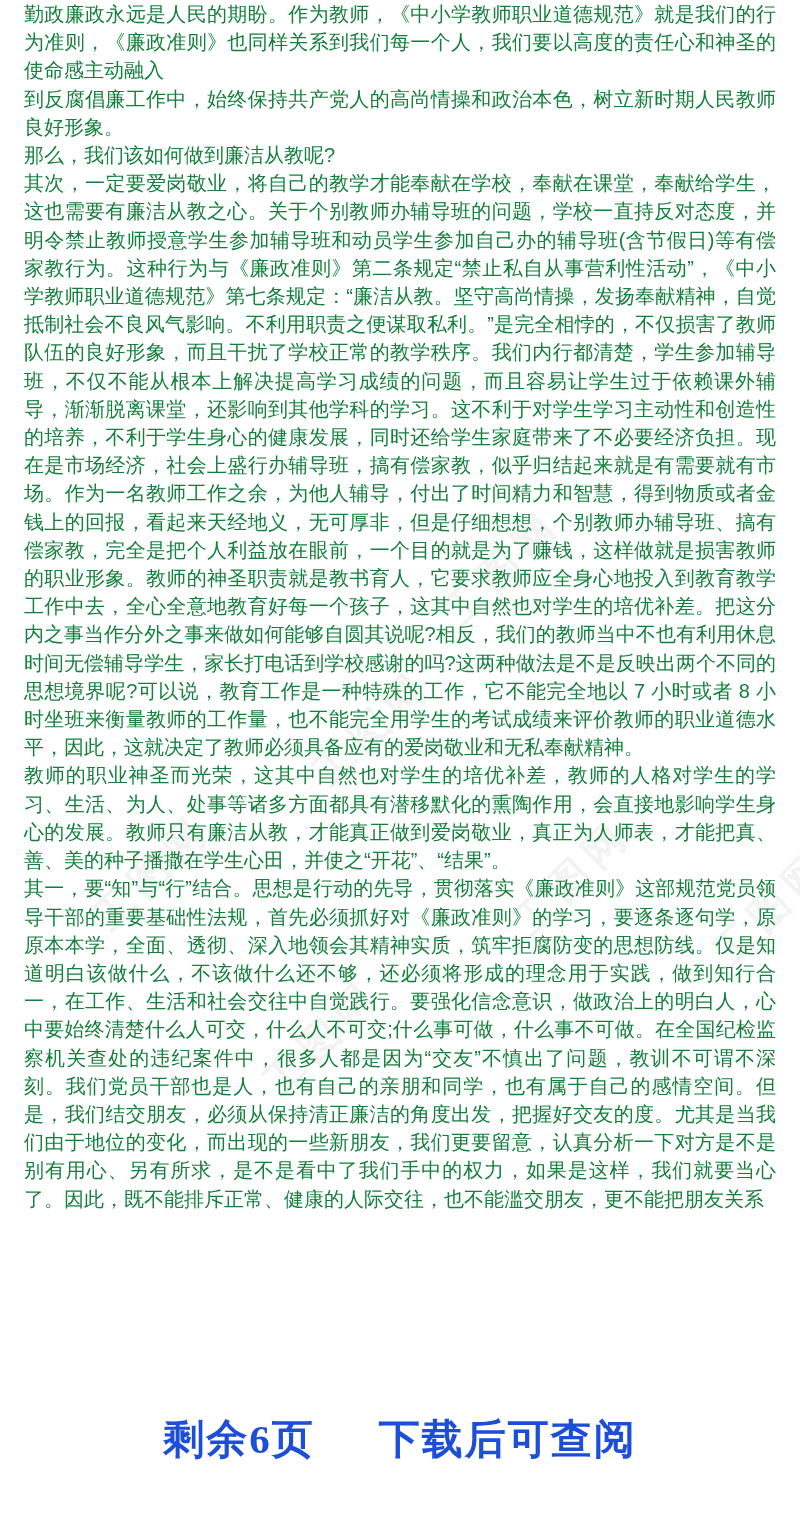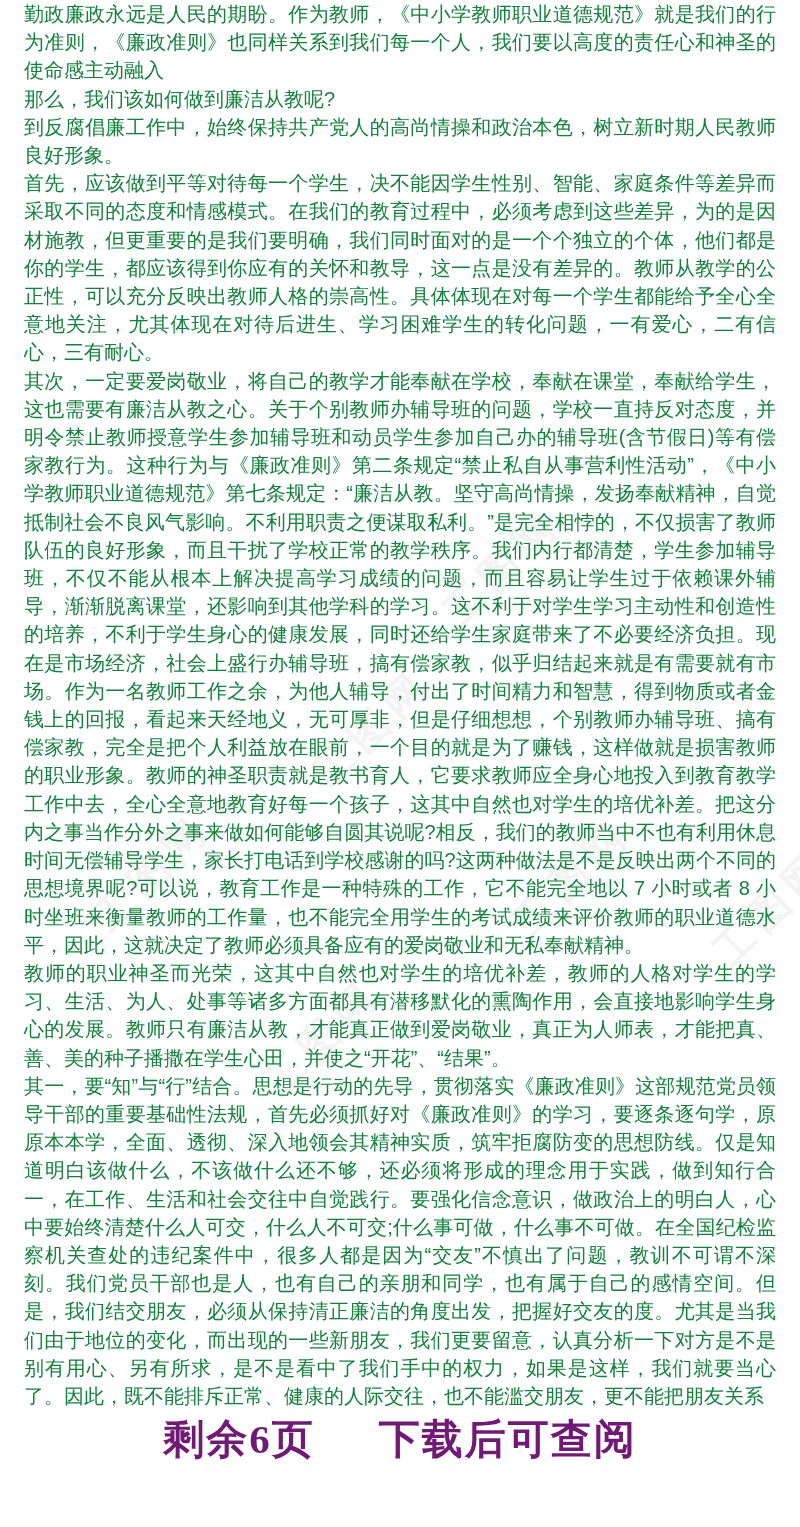--- a/index.html
+++ b/index.html
@@ -59,21 +59,21 @@
   
   .footer-banner {
     position: absolute;
     left: 0;
     right: 0;
     top: 1412px;
     text-align: center;
     font-family: "Liberation Serif", serif;
     font-weight: bold;
     font-size: 41px;
-    color: #701a75;
+    color: #1d4ed8;
     z-index: 3;
     letter-spacing: 2px;
   }
   .footer-banner .gap { margin-right: 64px; }
 </style>
 </head>
 <body>
 
 <div class="page">
 
@@ -82,23 +82,22 @@
       <div class="wm" style="left: 300px; top: 700px; color: rgba(40, 40, 40, 0.055);">工图网</div>
       <div class="wm" style="left: 80px; top: 845px; color: rgba(40, 40, 40, 0.055);">工图网</div>
       <div class="wm" style="left: 500px; top: 850px; color: rgba(40, 40, 40, 0.055);">工图网</div>
       <div class="wm" style="left: 700px; top: 880px; color: rgba(40, 40, 40, 0.055);">工图网</div>
       <div class="wm" style="left: 250px; top: 1010px; color: rgba(40, 40, 40, 0.055);">工图网</div>
     </div>
 
   <div class="doc">
     <p class="clipped-top">勤政廉政永远是人民的期盼。作为教师，《中小学教师职业道德规范》就是我们的行为准则，《廉政准则》也同样关系到我们每一个人，我们要以高度的责任心和神圣的使命感主动融入</p>
     <div id="paragraphs">
+        <p>到反腐倡廉工作中，始终保持共产党人的高尚情操和政治本色，树立新时期人民教师良好形象。</p>
         <p>那么，我们该如何做到廉洁从教呢?</p>
-        <p>到反腐倡廉工作中，始终保持共产党人的高尚情操和政治本色，树立新时期人民教师良好形象。</p>
-        <p>首先，应该做到平等对待每一个学生，决不能因学生性别、智能、家庭条件等差异而采取不同的态度和情感模式。在我们的教育过程中，必须考虑到这些差异，为的是因材施教，但更重要的是我们要明确，我们同时面对的是一个个独立的个体，他们都是你的学生，都应该得到你应有的关怀和教导，这一点是没有差异的。教师从教学的公正性，可以充分反映出教师人格的崇高性。具体体现在对每一个学生都能给予全心全意地关注，尤其体现在对待后进生、学习困难学生的转化问题，一有爱心，二有信心，三有耐心。</p>
         <p>其次，一定要爱岗敬业，将自己的教学才能奉献在学校，奉献在课堂，奉献给学生，这也需要有廉洁从教之心。关于个别教师办辅导班的问题，学校一直持反对态度，并明令禁止教师授意学生参加辅导班和动员学生参加自己办的辅导班(含节假日)等有偿家教行为。这种行为与《廉政准则》第二条规定“禁止私自从事营利性活动”，《中小学教师职业道德规范》第七条规定：“廉洁从教。坚守高尚情操，发扬奉献精神，自觉抵制社会不良风气影响。不利用职责之便谋取私利。”是完全相悖的，不仅损害了教师队伍的良好形象，而且干扰了学校正常的教学秩序。我们内行都清楚，学生参加辅导班，不仅不能从根本上解决提高学习成绩的问题，而且容易让学生过于依赖课外辅导，渐渐脱离课堂，还影响到其他学科的学习。这不利于对学生学习主动性和创造性的培养，不利于学生身心的健康发展，同时还给学生家庭带来了不必要经济负担。现在是市场经济，社会上盛行办辅导班，搞有偿家教，似乎归结起来就是有需要就有市场。作为一名教师工作之余，为他人辅导，付出了时间精力和智慧，得到物质或者金钱上的回报，看起来天经地义，无可厚非，但是仔细想想，个别教师办辅导班、搞有偿家教，完全是把个人利益放在眼前，一个目的就是为了赚钱，这样做就是损害教师的职业形象。教师的神圣职责就是教书育人，它要求教师应全身心地投入到教育教学工作中去，全心全意地教育好每一个孩子，这其中自然也对学生的培优补差。把这分内之事当作分外之事来做如何能够自圆其说呢?相反，我们的教师当中不也有利用休息时间无偿辅导学生，家长打电话到学校感谢的吗?这两种做法是不是反映出两个不同的思想境界呢?可以说，教育工作是一种特殊的工作，它不能完全地以 7 小时或者 8 小时坐班来衡量教师的工作量，也不能完全用学生的考试成绩来评价教师的职业道德水平，因此，这就决定了教师必须具备应有的爱岗敬业和无私奉献精神。</p>
         <p>教师的职业神圣而光荣，这其中自然也对学生的培优补差，教师的人格对学生的学习、生活、为人、处事等诸多方面都具有潜移默化的熏陶作用，会直接地影响学生身心的发展。教师只有廉洁从教，才能真正做到爱岗敬业，真正为人师表，才能把真、善、美的种子播撒在学生心田，并使之“开花”、“结果”。</p>
         <p>其一，要“知”与“行”结合。思想是行动的先导，贯彻落实《廉政准则》这部规范党员领导干部的重要基础性法规，首先必须抓好对《廉政准则》的学习，要逐条逐句学，原原本本学，全面、透彻、深入地领会其精神实质，筑牢拒腐防变的思想防线。仅是知道明白该做什么，不该做什么还不够，还必须将形成的理念用于实践，做到知行合一，在工作、生活和社会交往中自觉践行。要强化信念意识，做政治上的明白人，心中要始终清楚什么人可交，什么人不可交;什么事可做，什么事不可做。在全国纪检监察机关查处的违纪案件中，很多人都是因为“交友”不慎出了问题，教训不可谓不深刻。我们党员干部也是人，也有自己的亲朋和同学，也有属于自己的感情空间。但是，我们结交朋友，必须从保持清正廉洁的角度出发，把握好交友的度。尤其是当我们由于地位的变化，而出现的一些新朋友，我们更要留意，认真分析一下对方是不是别有用心、另有所求，是不是看中了我们手中的权力，如果是这样，我们就要当心了。因此，既不能排斥正常、健康的人际交往，也不能滥交朋友，更不能把朋友关系</p>
       </div>
   </div>
 
   <div class="footer-banner">
     <span class="gap">剩余6页</span><span>下载后可查阅</span>
   </div>
 

